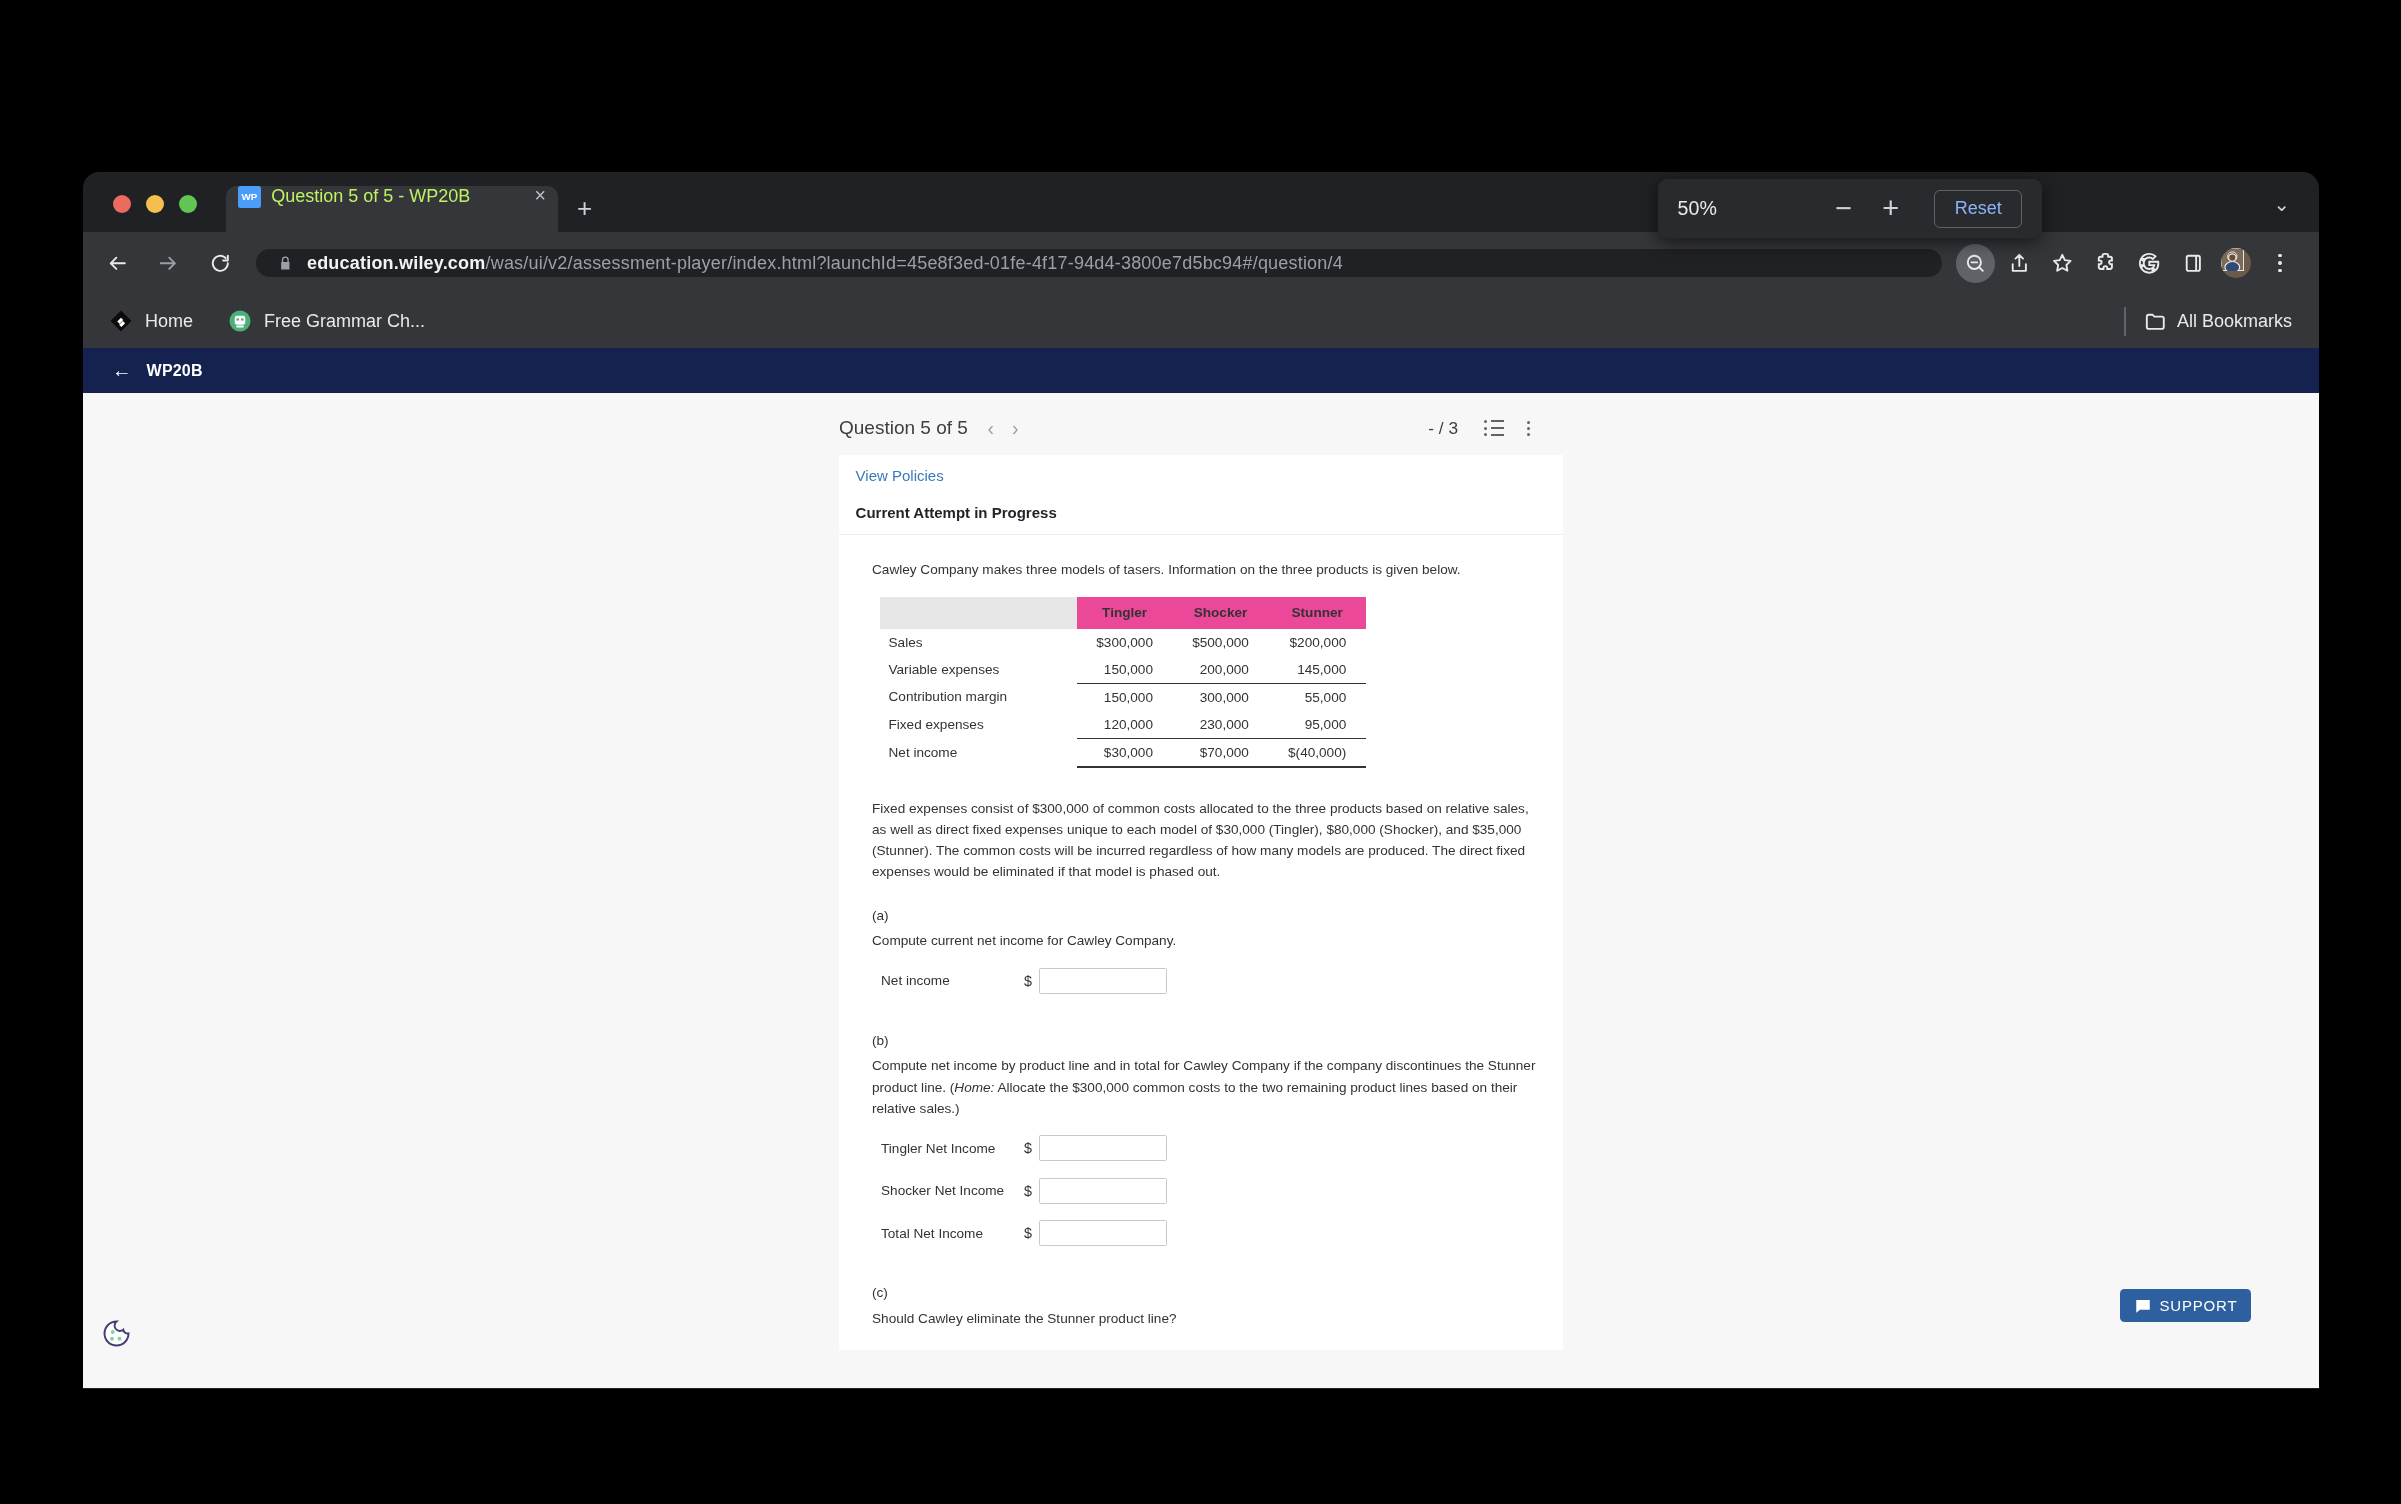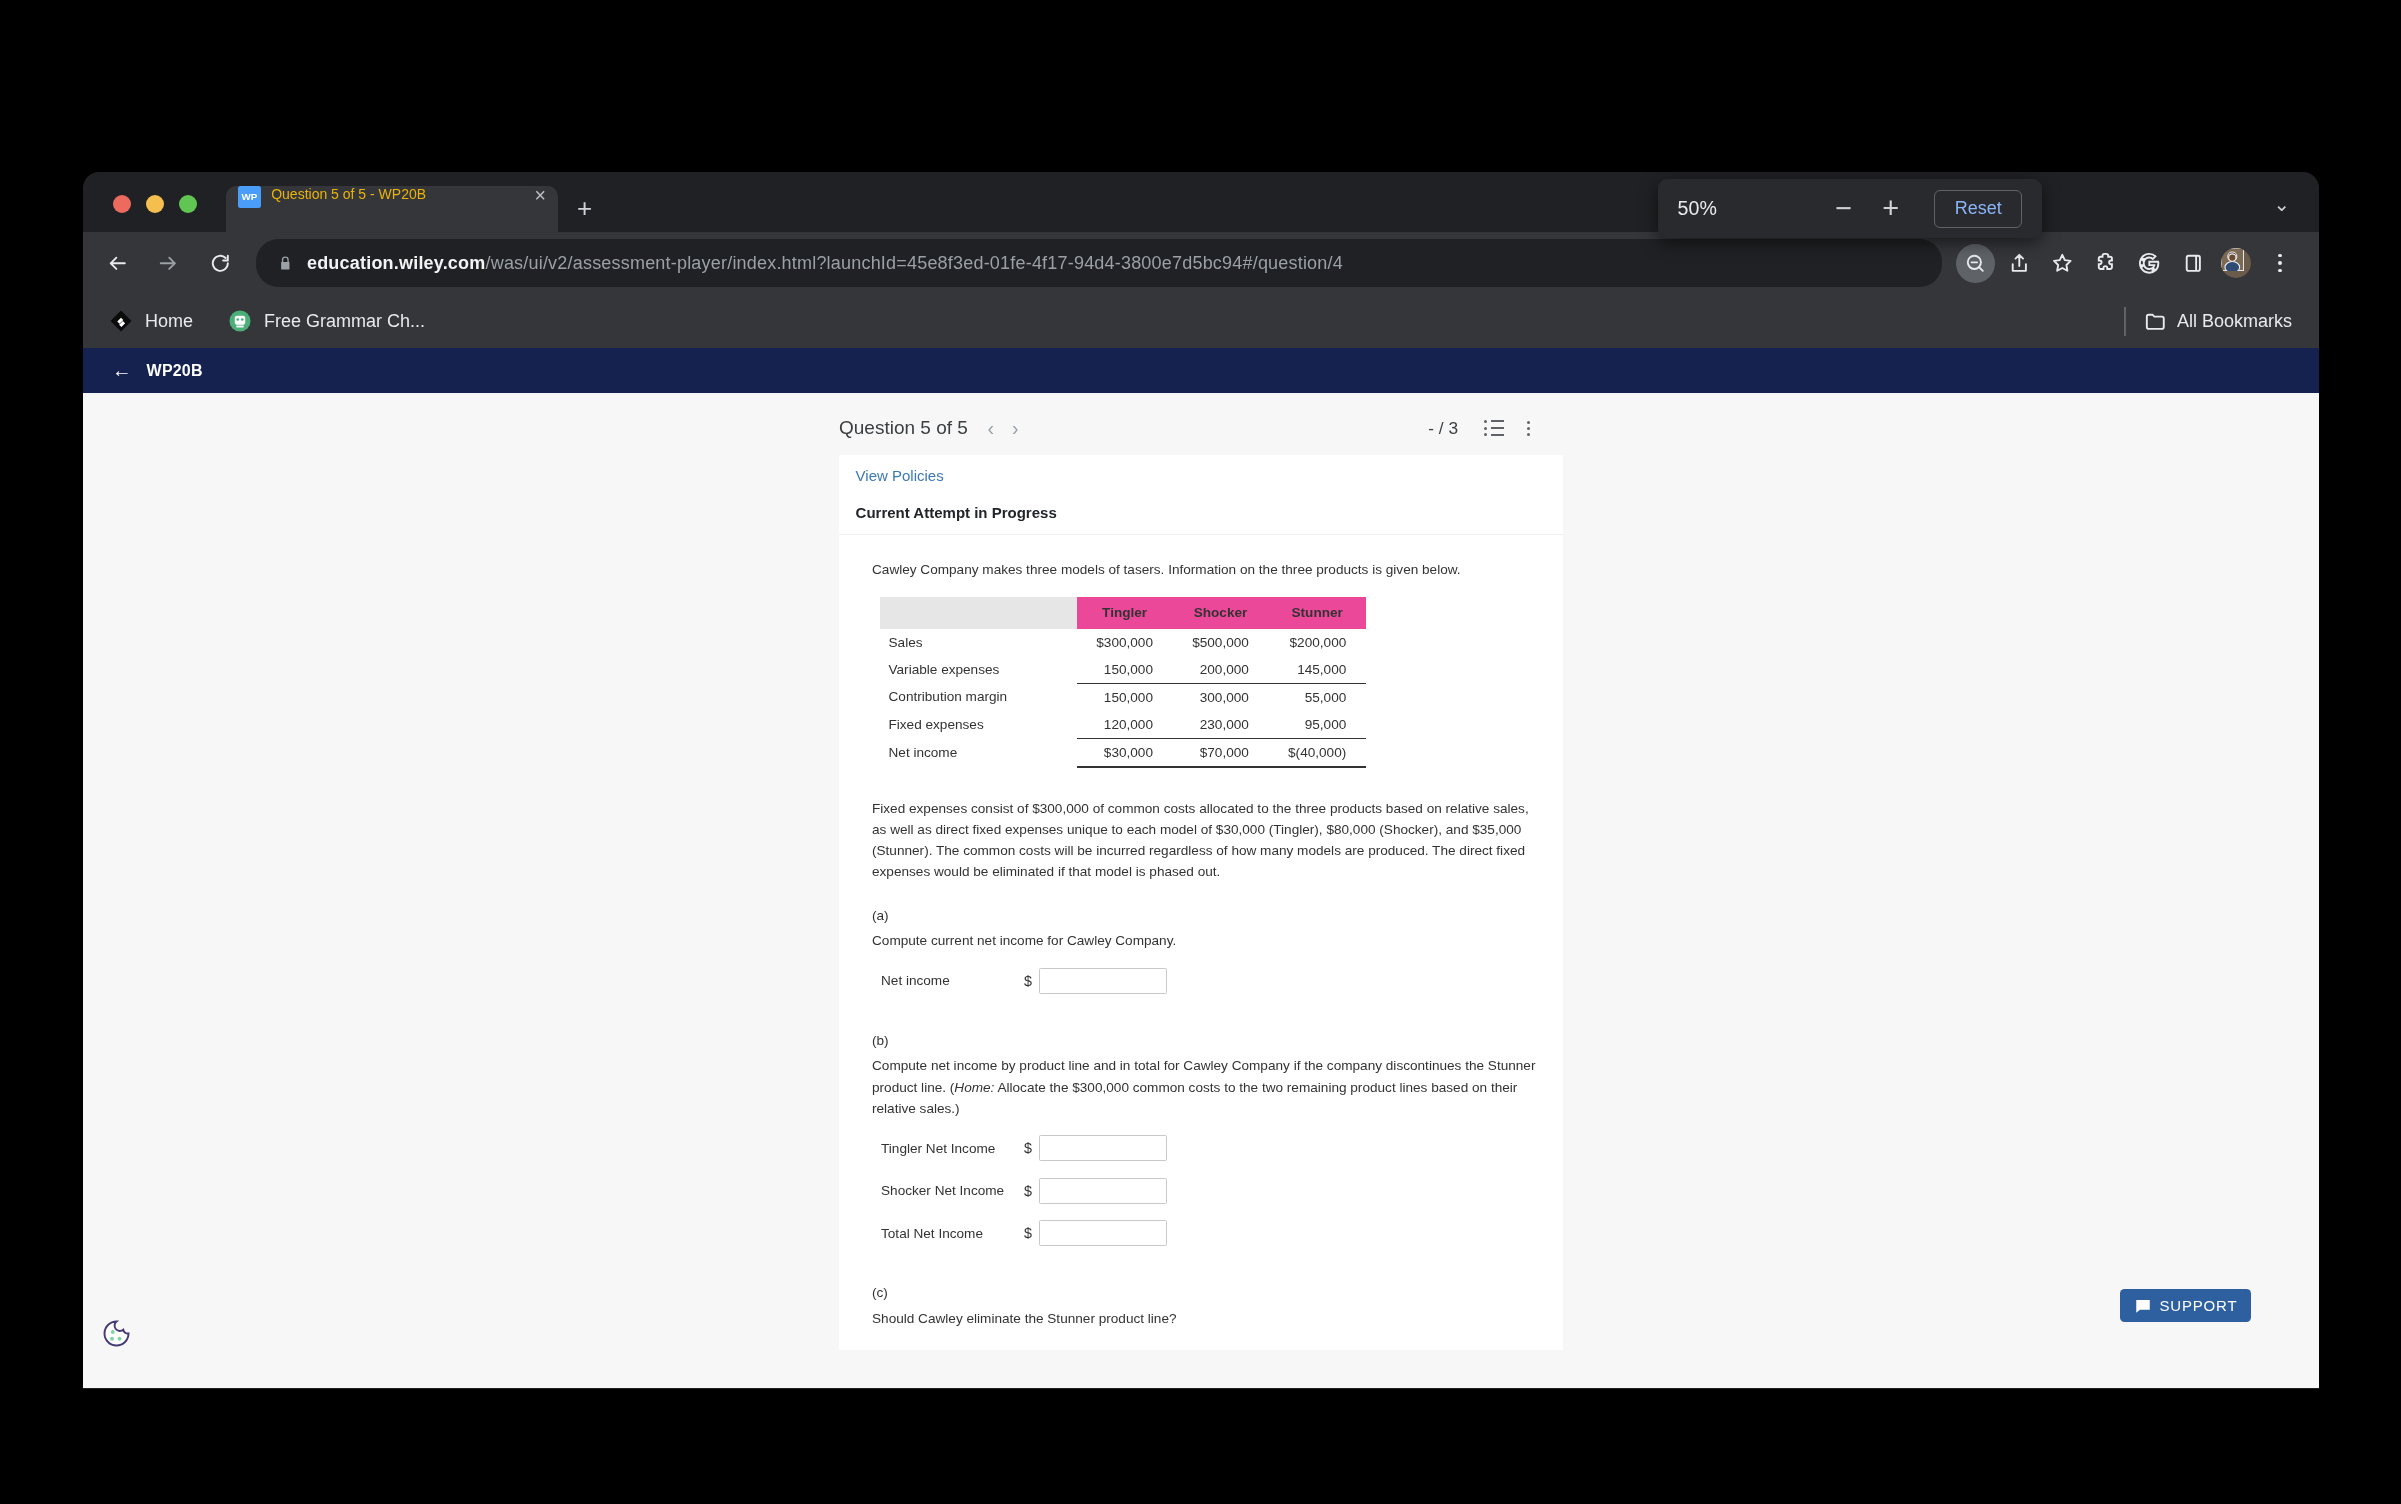--- a/index.html
+++ b/index.html
@@ -17,32 +17,32 @@
   .traffic{position:absolute;left:30px;top:22.6px;display:flex;gap:15px;}
   .dot{width:18px;height:18px;border-radius:50%;}
   .dot.r{background:#ed6a5e;} .dot.y{background:#f4bf4f;} .dot.g{background:#61c554;}
   .tab{
     position:absolute;left:143px;top:13.6px;width:332px;height:47px;
     background:#35363a;border-radius:10.6px 10.6px 0 0;display:flex;padding:0 12px;
     box-sizing:border-box;
   }
   .tab-fav{width:22.6px;height:22.6px;background:#4a9df8;border-radius:2.3px;color:#fff;
     font-size:9.8px;font-weight:bold;display:flex;align-items:center;justify-content:center;flex:none;}
-  .tab-title{color:#eab308;font-size:14px;margin-left:10.6px;white-space:nowrap;overflow:hidden;
+  .tab-title{color:#bef264;font-size:18px;margin-left:10.6px;white-space:nowrap;overflow:hidden;
     text-overflow:ellipsis;flex:1;}
   .tab-close{color:#bdc1c6;font-size:19.6px;line-height:1;margin-left:6px;cursor:pointer;}
   .newtab{position:absolute;left:494px;top:22.6px;color:#cfd2d6;font-size:26px;line-height:1;cursor:pointer;}
   .tabstrip-chev{position:absolute;right:29px;top:21px;color:#cfd2d6;font-size:19.6px;cursor:pointer;}
   
   .toolbar{position:relative;height:62px;background:#35363a;display:flex;align-items:center;}
   .navbtn{width:35px;height:35px;margin-left:16.6px;color:#e8eaed;display:flex;align-items:center;
     justify-content:center;border-radius:50%;cursor:pointer;}
   .navbtn svg{width:22.6px;height:22.6px;fill:none;stroke:#e8eaed;stroke-width:2;}
   .omnibox{
-    flex:1;height:48px;margin:0 13.6px 0 18px;background:#202124;border-radius:22.6px;
+    flex:1;height:28px;margin:0 13.6px 0 18px;background:#202124;border-radius:22.6px;
     display:flex;align-items:center;padding:0 21px;box-sizing:border-box;position:relative;
   }
   .lock{width:16.6px;height:16.6px;flex:none;margin-right:13.6px;}
   .url{font-size:18px;white-space:nowrap;overflow:hidden;letter-spacing:0.2px;}
   .url .host{color:#f1f3f4;font-weight:bold;}
   .url .path{color:#9aa0a6;}
   .tb-icons{display:flex;align-items:center;padding-right:19.6px;gap:4.5px;}
   .tbi{width:39px;height:39px;display:flex;align-items:center;justify-content:center;
     border-radius:50%;cursor:pointer;}
   .tbi svg{width:22.6px;height:22.6px;stroke:#e8eaed;fill:none;stroke-width:2;}

